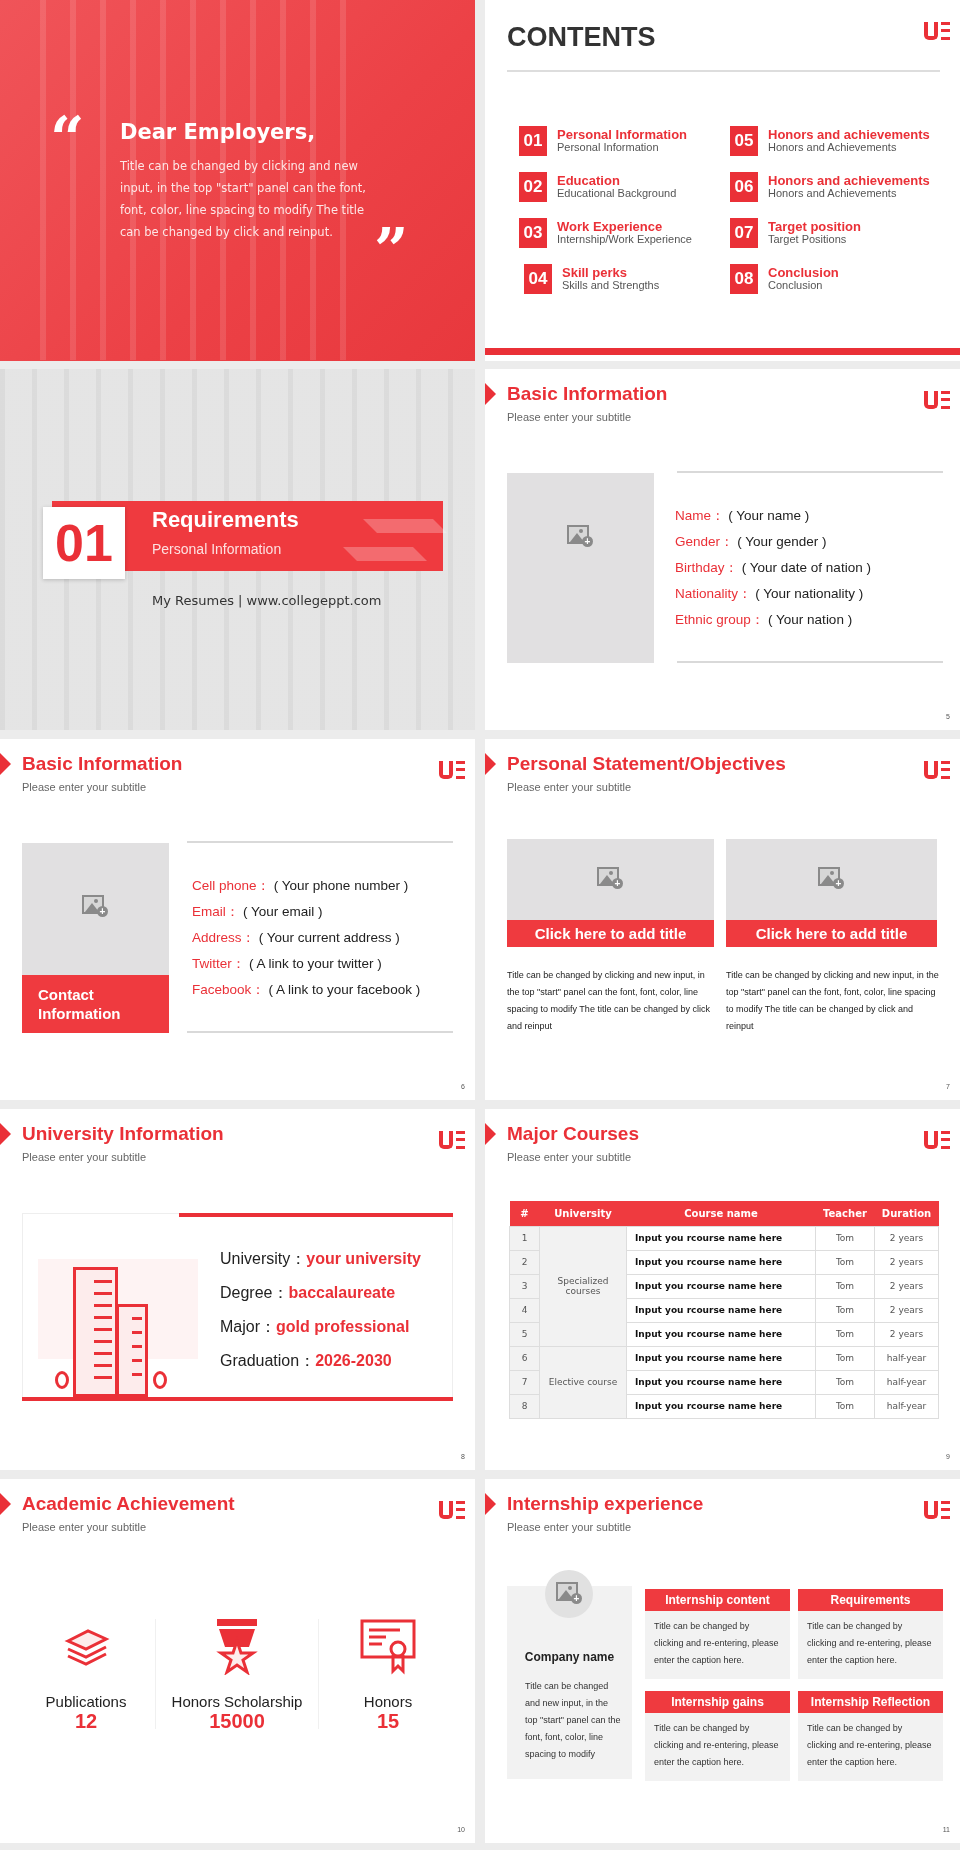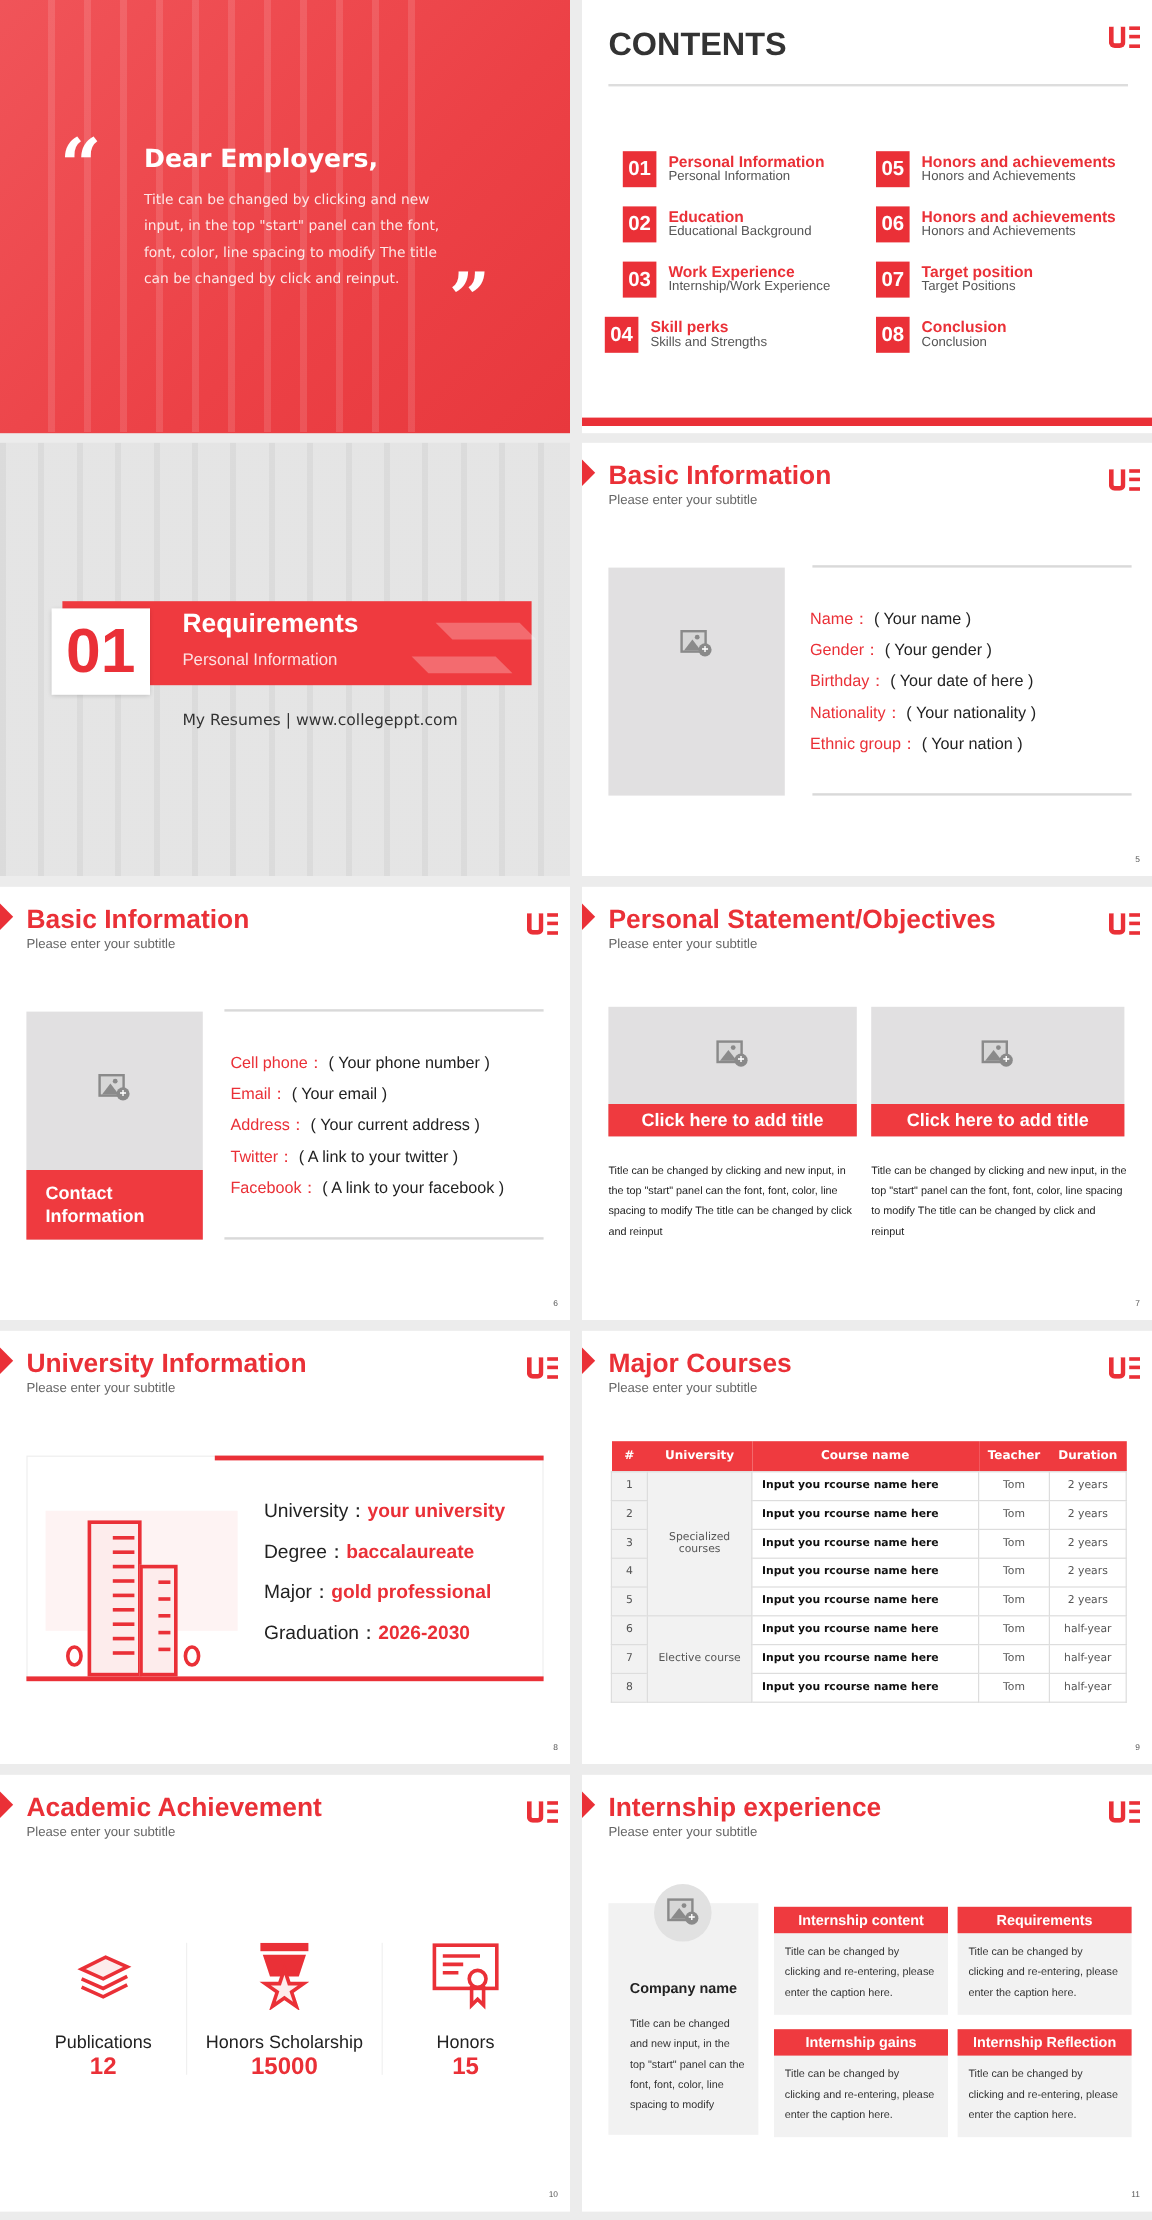--- a/index.html
+++ b/index.html
@@ -4,21 +4,21 @@
 <style>
   * { box-sizing: border-box; margin: 0; padding: 0; }
   body { width: 960px; height: 1850px; background: #ececec; font-family: "Liberation Sans", sans-serif; position: relative; overflow: hidden; }
   .slide { position: absolute; width: 475px; height: 361px; background: #fff; overflow: hidden; }
   .c1 { left: 0; } .c2 { left: 485px; }
   .r1 { top: 0; } .r2 { top: 369px; } .r3 { top: 739px; } .r4 { top: 1109px; } .r5 { top: 1479px; height: 364px; }
   .logo { position: absolute; right: 10px; top: 22px; width: 26px; height: 18px; }
   .logo .u { position: absolute; left: 0; top: 0; width: 14px; height: 18px; border: 4px solid #ea3037; border-top: none; border-radius: 0 0 5px 5px; }
   .logo .e { position: absolute; left: 17px; width: 9px; height: 3px; background: #ea3037; }
   .hdr-arrow { position: absolute; left: 0; top: 14px; width: 0; height: 0; border-top: 11px solid transparent; border-bottom: 11px solid transparent; border-left: 11px solid #ea3037; }
-  .hdr-title { position: absolute; left: 22px; top: 14px; font-size: 22px; font-weight: bold; color: #ea3037; white-space: nowrap; }
+  .hdr-title { position: absolute; left: 22px; top: 14px; font-size: 19px; font-weight: bold; color: #ea3037; white-space: nowrap; }
   .hdr-sub { position: absolute; left: 22px; top: 42px; font-size: 11px; color: #666; }
   .pnum { position: absolute; right: 10px; bottom: 10px; font-size: 7px; color: #555; }
   .ph-icon { position: absolute; width: 26px; height: 22px; }
   .ph-icon .frame { position: absolute; left: 0; top: 0; width: 22px; height: 19px; border: 2px solid #8a8a8a; background: #d7d7d7; }
   .ph-icon .mtn { position: absolute; left: 3px; bottom: 5px; width: 0; height: 0; border-left: 7px solid transparent; border-right: 7px solid transparent; border-bottom: 9px solid #8a8a8a; }
   .ph-icon .sun { position: absolute; left: 12px; top: 4px; width: 4px; height: 4px; border-radius: 50%; background: #8a8a8a; }
   .ph-icon .plus { position: absolute; right: 0; bottom: 0; width: 11px; height: 11px; border-radius: 50%; background: #8a8a8a; color: #fff; font-size: 10px; line-height: 11px; text-align: center; font-weight: bold; }
 
   
   .s1 { background: linear-gradient(135deg, #f05459 0%, #ec4146 60%, #e8383d 100%); }
@@ -120,21 +120,21 @@
   <div class="toc" style="left:34px;top:172px">
       <div class="num">02</div>
       <div class="t">Education</div>
       <div class="s">Educational Background</div>
     </div>
   <div class="toc" style="left:34px;top:218px">
       <div class="num">03</div>
       <div class="t">Work Experience</div>
       <div class="s">Internship/Work Experience</div>
     </div>
-  <div class="toc" style="left:19px;top:264px">
+  <div class="toc" style="left:39px;top:264px">
       <div class="num">04</div>
       <div class="t">Skill perks</div>
       <div class="s">Skills and Strengths</div>
     </div>
   <div class="toc" style="left:245px;top:126px">
       <div class="num">05</div>
       <div class="t">Honors and achievements</div>
       <div class="s">Honors and Achievements</div>
     </div>
   <div class="toc" style="left:245px;top:172px">
@@ -180,21 +180,21 @@
     <div class="ph-icon" style="left:60px;top:52px">
         <div class="frame"></div>
         <div class="mtn"></div>
         <div class="sun"></div>
         <div class="plus">+</div>
       </div>
   </div>
   <div class="hr" style="left:192px;width:266px;top:102px"></div>
   <div class="kv" style="top:138px"><span class="k">Name：</span> <span class="v">( Your name )</span></div>
   <div class="kv" style="top:164px"><span class="k">Gender：</span> <span class="v">( Your gender )</span></div>
-  <div class="kv" style="top:190px"><span class="k">Birthday：</span> <span class="v">( Your date of here )</span></div>
+  <div class="kv" style="top:190px"><span class="k">Birthday：</span> <span class="v">( Your date of nation )</span></div>
   <div class="kv" style="top:216px"><span class="k">Nationality：</span> <span class="v">( Your nationality )</span></div>
   <div class="kv" style="top:242px"><span class="k">Ethnic group：</span> <span class="v">( Your nation )</span></div>
   <div class="hr" style="left:192px;width:266px;top:292px"></div>
   <div class="pnum">5</div>
 </div>
 
 <div class="slide c1 r3">
   <div class="hdr-arrow"></div>
   <div class="hdr-title">Basic Information</div>
   <div class="hdr-sub">Please enter your subtitle</div>

